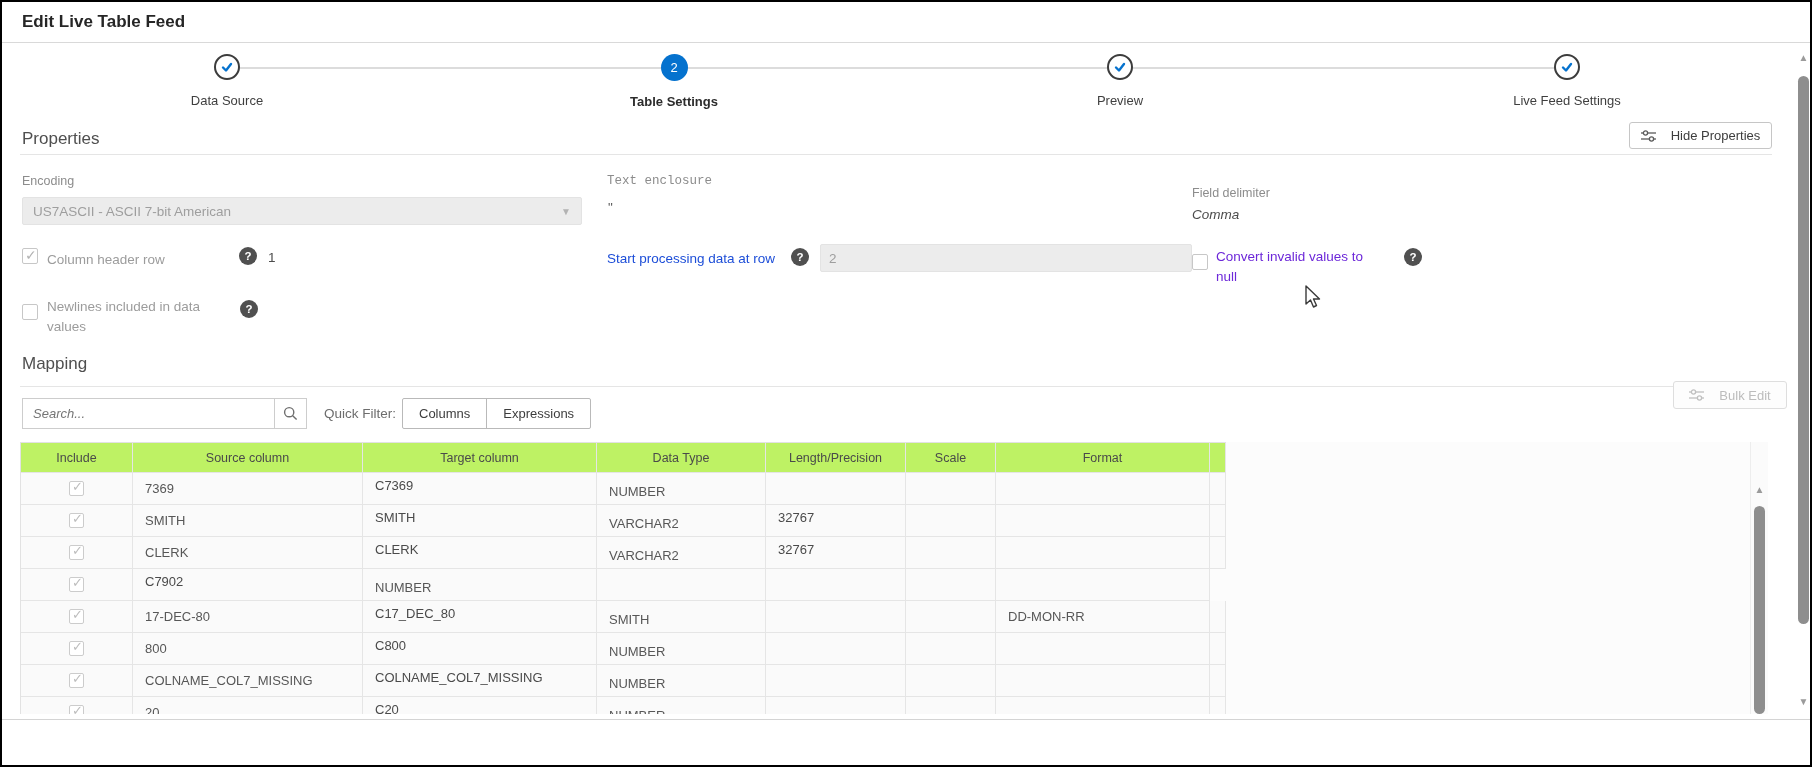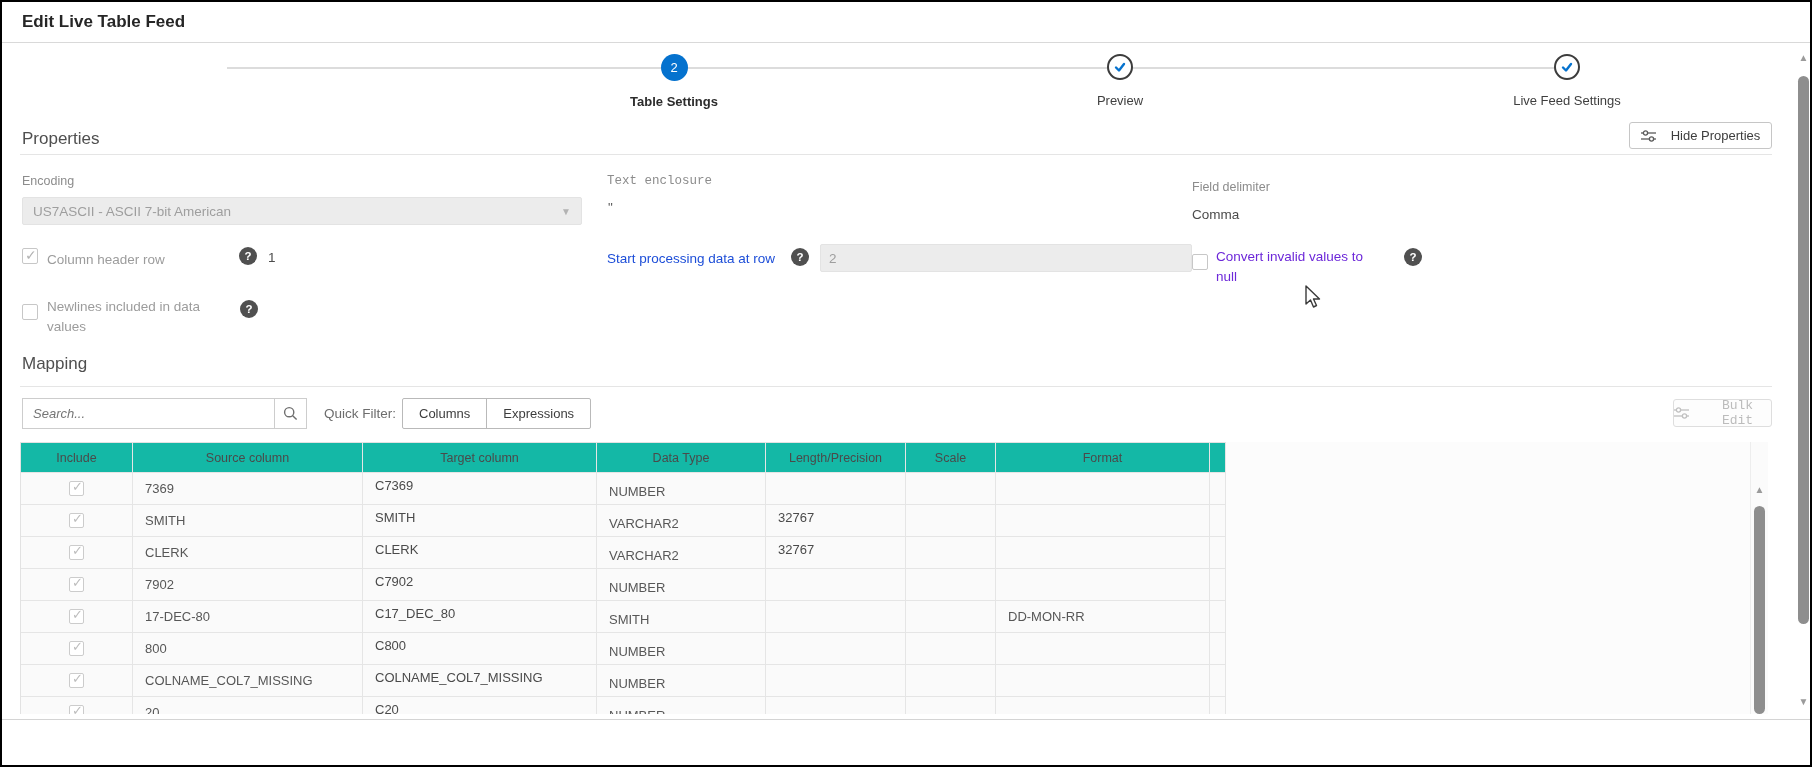--- a/index.html
+++ b/index.html
@@ -39,28 +39,28 @@
   .help { position:absolute; width:18px; height:18px; border-radius:50%; background:#505050; color:#fff; font-size:11.5px; font-weight:700; display:flex; align-items:center; justify-content:center; }
 
   
   .search-wrap { position:absolute; left:20px; top:396px; width:253px; height:31px; border:1px solid #cdcdcd; background:#fff; display:flex; align-items:center; }
   .search-wrap input { border:none; outline:none; width:100%; padding:0 10px; font-size:13px; font-style:italic; color:#6a6a6a; font-family:"Liberation Sans", sans-serif; background:transparent; }
   .search-btn { position:absolute; left:272px; top:396px; width:33px; height:31px; border:1px solid #cdcdcd; background:#fff; display:flex; align-items:center; justify-content:center; }
   .qf-label { position:absolute; left:322px; top:404px; font-size:13.5px; color:#6d6d6d; }
   .seg { position:absolute; left:400px; top:396px; height:31px; display:flex; border:1px solid #b9b9b9; border-radius:2px; background:#fff; }
   .seg div { display:flex; align-items:center; padding:0 16px; font-size:13px; color:#3d3d3d; }
   .seg div + div { border-left:1px solid #b9b9b9; }
-  .bulk-edit { position:absolute; left:1671px; top:397px; width:99px; height:28px;font-family:Liberation Mono, monospace; }
+  .bulk-edit { position:absolute; left:1671px; top:379px; width:114px; height:28px; }
 
   
   .tbl-wrap { position:absolute; left:18px; top:440px; width:1748px; height:272px; background:#fcfcfc; overflow:hidden; }
   .grid { position:absolute; left:0; top:0; width:1206px; border-top:1px solid #e2e2e2; border-left:1px solid #e2e2e2; }
   .tr { display:grid; grid-template-columns:112px 230px 234px 169px 140px 90px 214px 16px; }
   .tr > div { border-right:1px solid #e5e5e5; border-bottom:1px solid #e5e5e5; font-size:13px; color:#575757; overflow:hidden; white-space:nowrap; position:relative; }
-  .thead > div { height:30px; background:#14b8a6; display:flex; align-items:center; justify-content:center; font-size:12.5px; color:#4a4a4a; }
+  .thead > div { height:30px; background:#bef264; display:flex; align-items:center; justify-content:center; font-size:12.5px; color:#4a4a4a; }
   .tbody .tr > div { height:32px; background:#fafafa; display:flex; align-items:center; padding-left:12px; }
   .tbody .tr > div.c-include { justify-content:center; padding-left:0; }
   .tbody .tr > div.c-top { align-items:flex-start; padding-top:5px; color:#4a4a4a; }
   .tbody .tr > div.c-low { align-items:flex-end; padding-bottom:5px; }
   .row-cb { position:relative; width:15px; height:15px; background:#fff; border:1px solid #cccccc; border-radius:2px; }
   .row-cb::after { content:"\2713"; position:absolute; left:2px; top:-3px; font-size:13px; color:#bdbdbd; }
 
   
   .v-scroll-outer { position:absolute; left:1793px; top:42px; width:17px; height:673px; background:#fff; }
   .v-scroll-inner { position:absolute; left:1730px; top:0; width:18px; height:272px; background:#fbfbfb; border-left:1px solid #ededed; }
@@ -78,20 +78,30 @@
 <body>
 
 <div class="stage">
 
   <div class="titlebar">
     <div class="title">Edit Live Table Feed</div>
   </div>
 
   <div class="wiz-line"></div>
 
+  <div class="wiz-step" style="left:125px;">
+    <div class="wiz-circle">
+      <span>
+        <svg width="14" height="14" viewBox="0 0 14 14">
+            <polyline points="3,7.5 6,10.5 11,4" fill="none" stroke="#0572ce" stroke-width="2.4" stroke-linecap="round" stroke-linejoin="round"></polyline>
+          </svg>
+      </span>
+    </div>
+    <div class="wiz-label">Data Source</div>
+  </div>
 
   <div class="wiz-step" style="left:572px;">
     <div class="wiz-circle current">2</div>
     <div class="wiz-label current">Table Settings</div>
   </div>
 
   <div class="wiz-step" style="left:1018px;">
     <div class="wiz-circle">
       <span>
         <svg width="14" height="14" viewBox="0 0 14 14">
@@ -129,22 +139,22 @@
 
   <div class="flabel" style="left:20px; top:172px;">Encoding</div>
   <div class="dis-box" style="left:20px; top:195px; width:560px; height:28px;">
     <span>US7ASCII - ASCII 7-bit American</span>
     <span class="caret">▼</span>
   </div>
 
   <div class="flabel" style="left:605px; top:172px;font-family:Liberation Mono, monospace;">Text enclosure</div>
   <div class="fvalue" style="left:606px; top:198px; color:#5a5a5a;">"</div>
 
-  <div class="flabel" style="left:1190px; top:178px;">Field delimiter</div>
-  <div class="fvalue" style="left:1190px; top:205px;">Comma</div>
+  <div class="flabel" style="left:1190px; top:184px;">Field delimiter</div>
+  <div class="fvalue" style="left:1190px; top:205px;font-style:italic;">Comma</div>
 
   <div class="cb checked" style="left:20px; top:246px;"></div>
   <div class="cb-label" style="left:45px; top:248px;">Column header row</div>
   <div class="help" style="left:237px; top:245px;">?</div>
   <div class="fvalue" style="left:266px; top:248px;">1</div>
 
   <div class="fvalue" style="left:605px; top:249px; color:#1d4ed8;">Start processing data at row</div>
   <div class="help" style="left:789px; top:246px;">?</div>
   <div class="dis-box" style="left:818px; top:242px; width:372px; height:28px; padding:0 8px;">
     <span>2</span>
@@ -241,21 +251,20 @@
             <div class="c-low">VARCHAR2</div>
             <div class="c-top">32767</div>
             <div></div>
             <div></div>
             <div></div>
           </div>
           <div class="tr">
             <div class="c-include">
               <div class="row-cb"></div>
             </div>
-            <div>7902</div>
             <div class="c-top">C7902</div>
             <div class="c-low">NUMBER</div>
             <div class="c-top"></div>
             <div></div>
             <div></div>
             <div></div>
           </div>
           <div class="tr">
             <div class="c-include">
               <div class="row-cb"></div>

